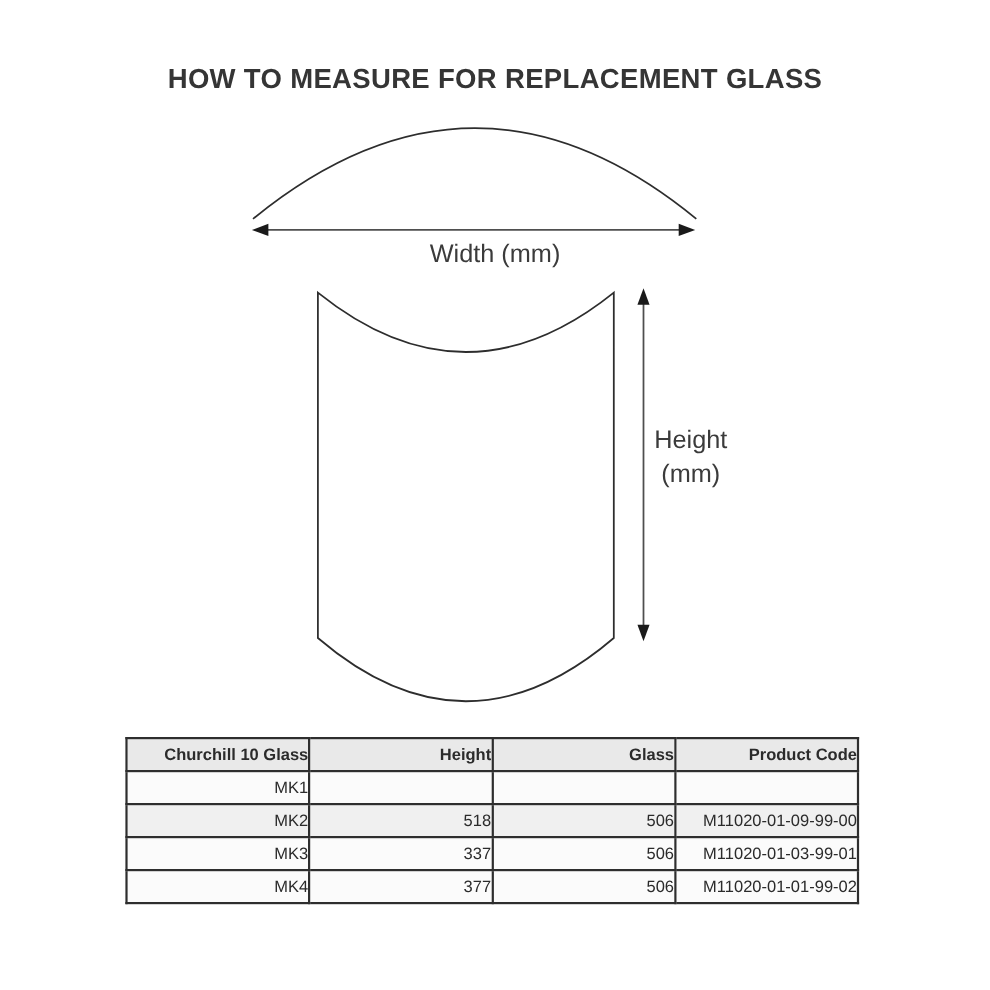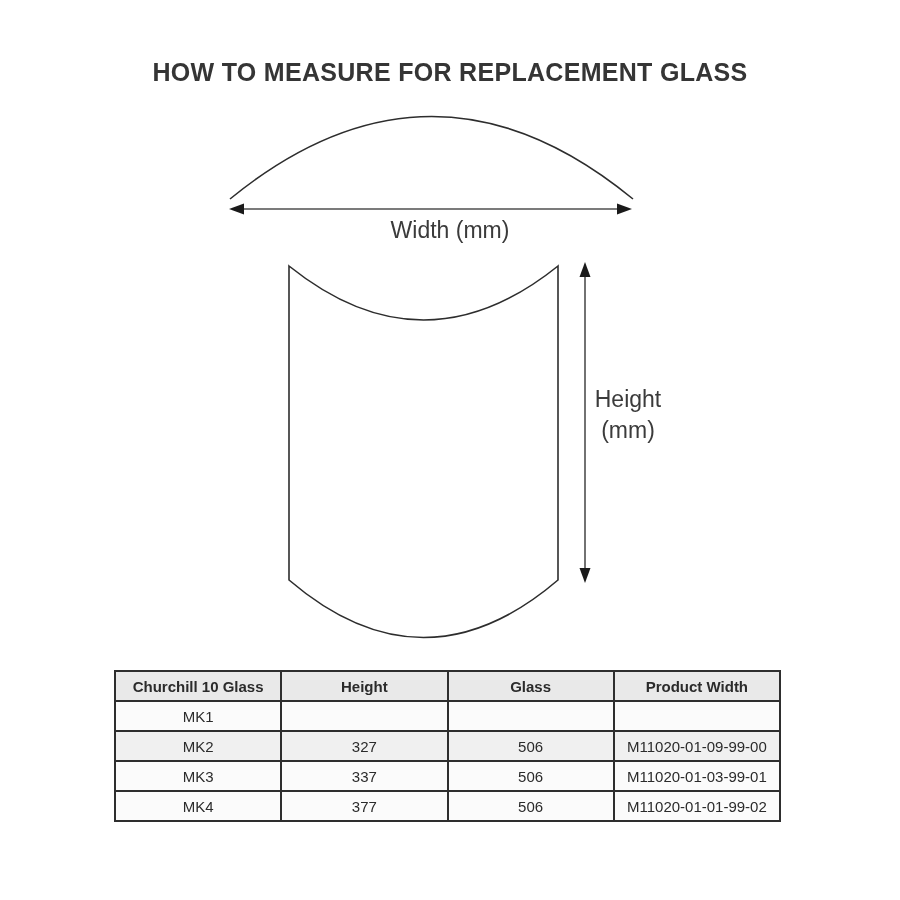--- a/index.html
+++ b/index.html
@@ -42,21 +42,21 @@
     position:absolute;
     left:114px;top:670px;width:667px;
     border-collapse:collapse;
     table-layout:fixed;
     font-size:15px;
     color:#2b2b2b;
   }
   .glass-table th,.glass-table td{
     border:2px solid var(--table_border);
     height:30px;
-    text-align:center;
+    text-align:right;
     vertical-align:middle;
     overflow:hidden;
     white-space:nowrap;
   }
   .glass-table th{
     background:var(--header_bg);
     font-weight:bold;
   }
   .glass-table tr.row-light td{background:var(--row_light);}
   .glass-table tr.row-alt td{background:var(--row_alt);}
@@ -92,31 +92,31 @@
   <div>Height</div>
   <div>(mm)</div>
 </div>
 
 <table class="glass-table">
   <tbody>
     <tr>
       <th>Churchill 10 Glass</th>
       <th>Height</th>
       <th>Glass</th>
-      <th>Product Width</th>
+      <th>Product Code</th>
     </tr>
     <tr class="row-light">
       <td>MK1</td>
       <td class="filled"></td>
       <td class="filled"></td>
       <td class="filled"></td>
     </tr>
     <tr class="row-alt">
       <td>MK2</td>
-      <td>327</td>
+      <td>518</td>
       <td>506</td>
       <td>M11020-01-09-99-00</td>
     </tr>
     <tr class="row-light">
       <td>MK3</td>
       <td>337</td>
       <td>506</td>
       <td>M11020-01-03-99-01</td>
     </tr>
     <tr class="row-light">

